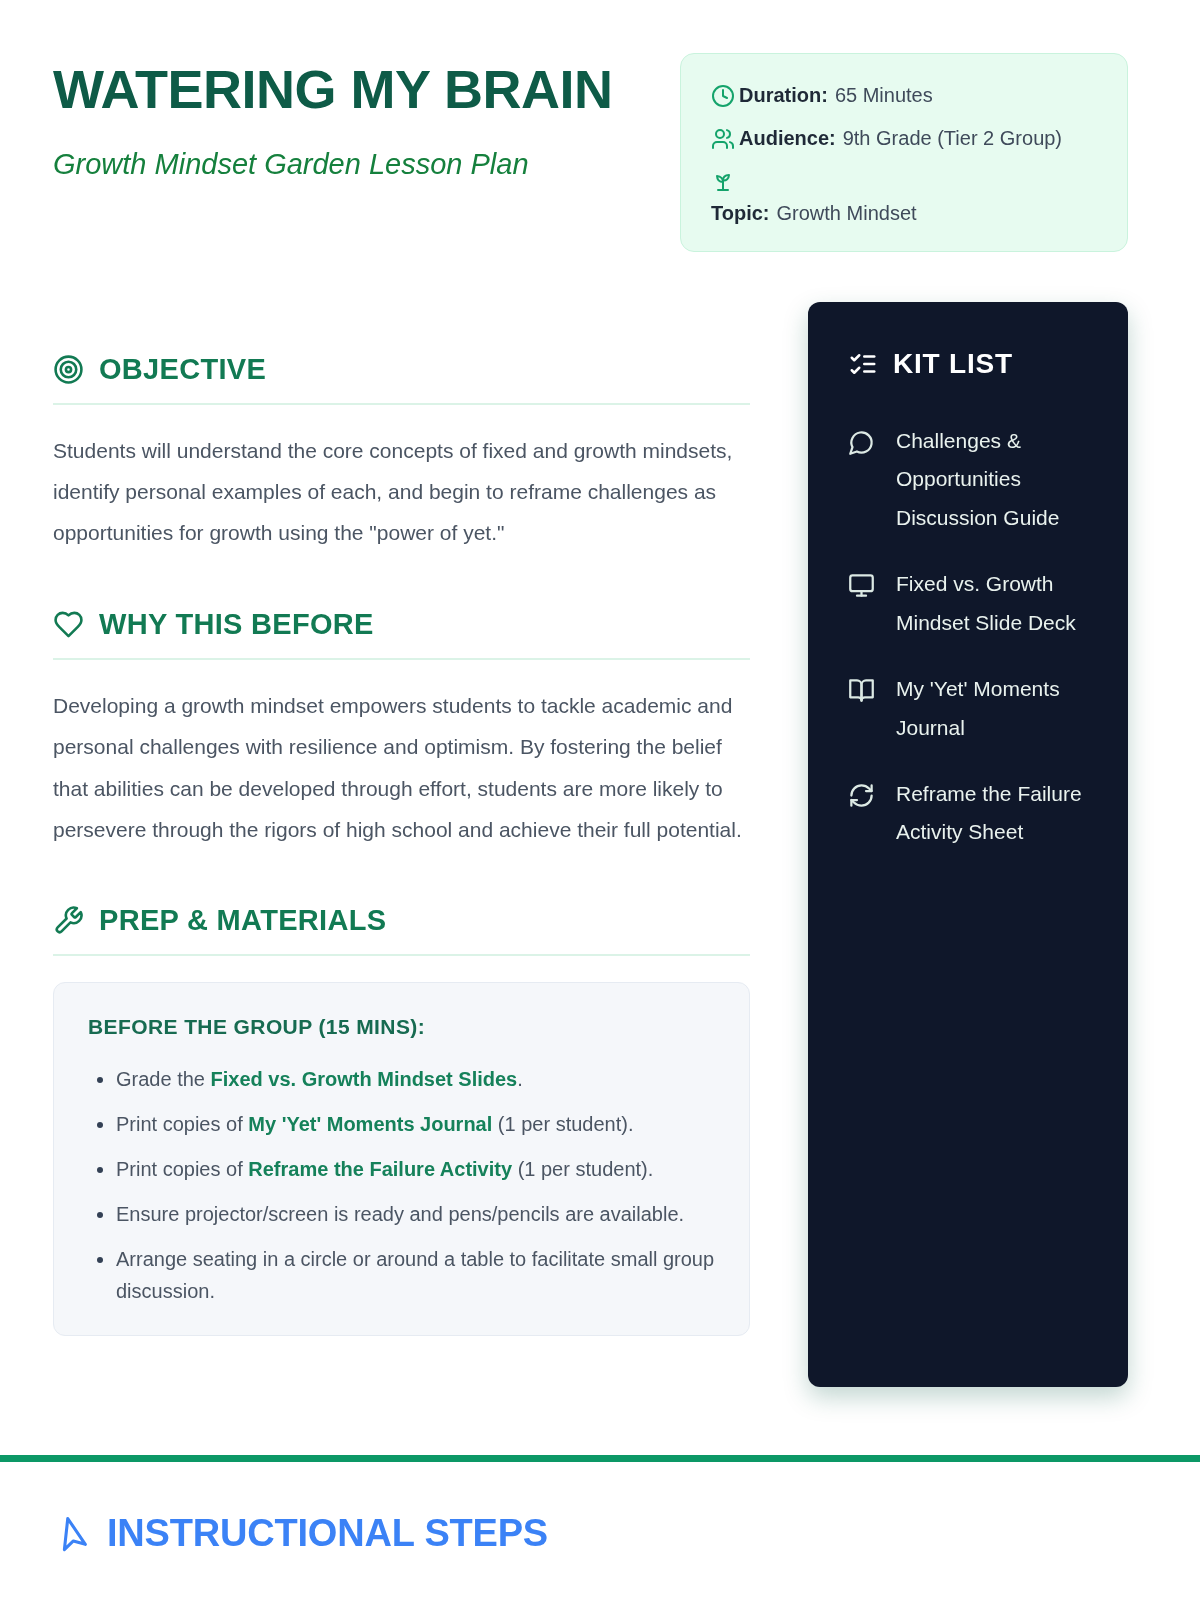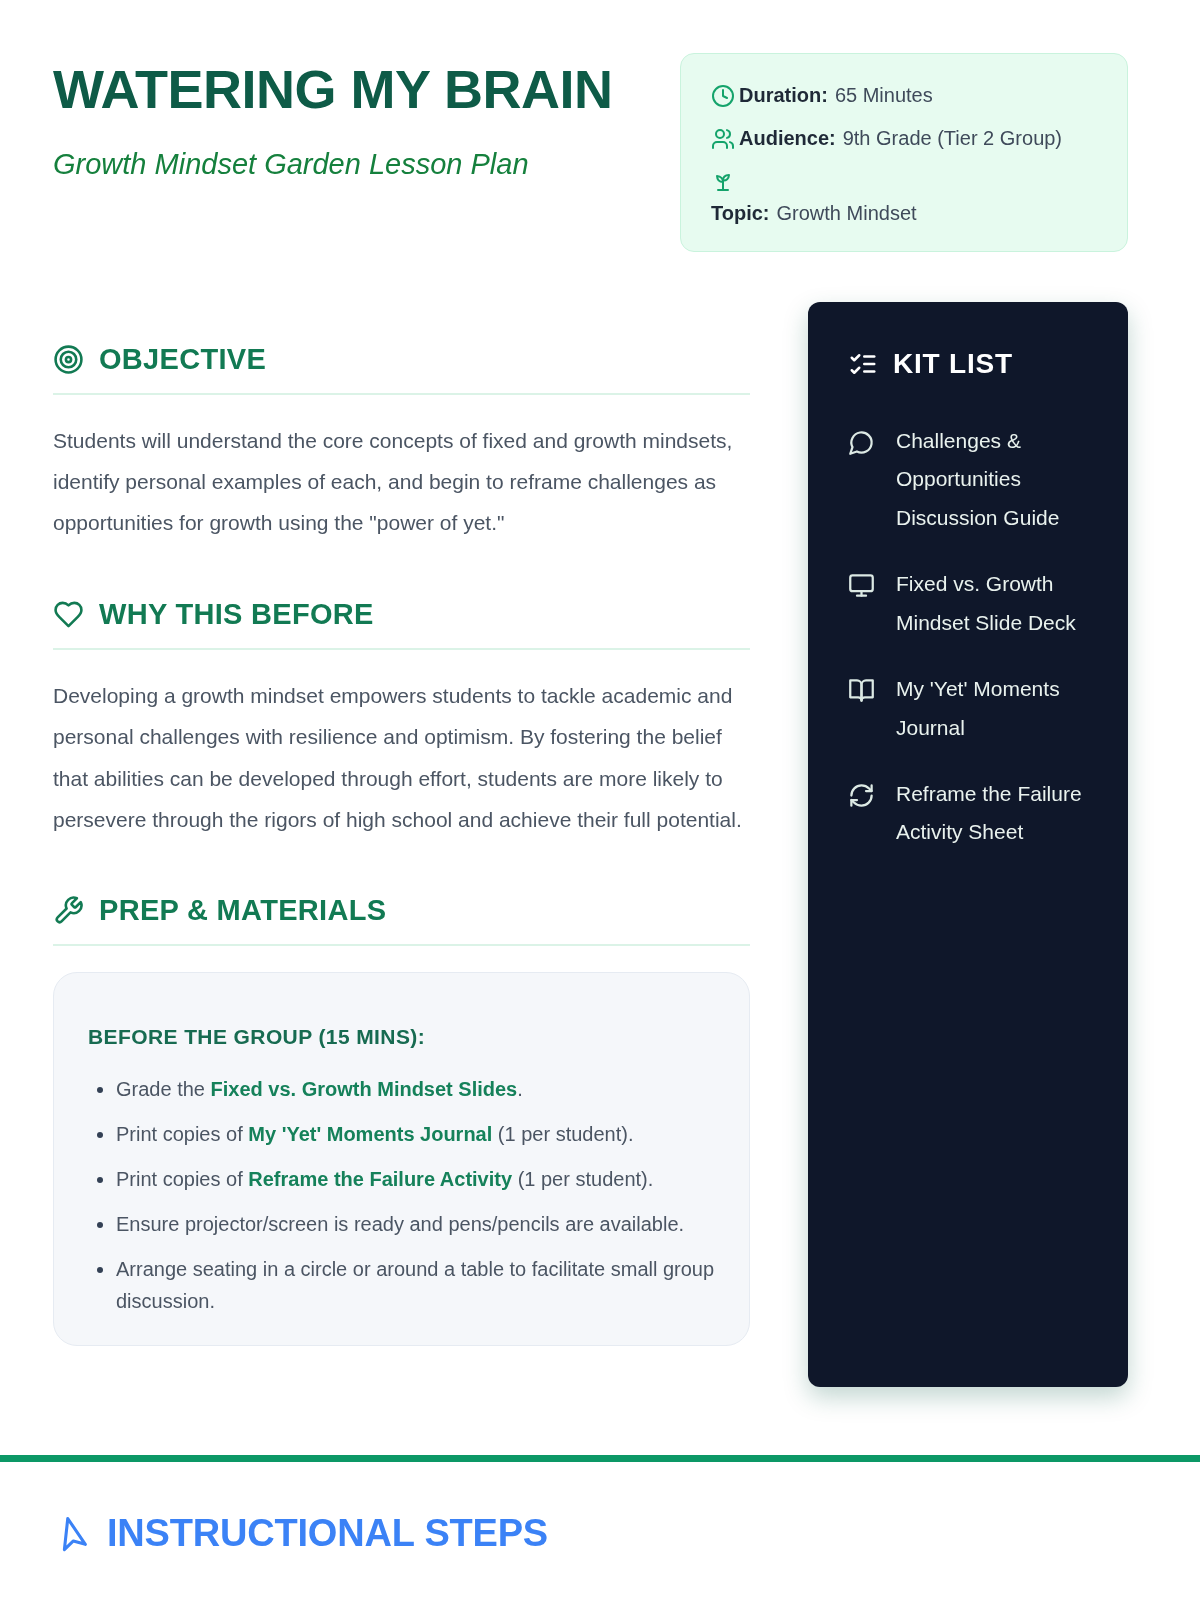--- a/index.html
+++ b/index.html
@@ -44,21 +44,21 @@
   .sec-head { display:flex; align-items:center; gap:15px; color:#127a53; }
   .sec-head .sec-icon { width:31px; height:31px; flex-shrink:0; }
   .sec-head .sec-icon svg { display:block; width:31px; height:31px; }
   .sec-title { font-size:29px; font-weight:800; letter-spacing:0.3px; }
   .sec-rule { height:2px; background:#dbf3e7; margin-top:17px; border:none; }
   .sec-body { margin-top:25px; font-size:21px; color:#4b5563; line-height:1.97; }
 
   
   .prep-card {
     margin-top:26px; background:#f5f7fa; border:1px solid #e6ebf2;
-    border-radius:24px; padding:52px 34px 28px 34px;
+    border-radius:12px; padding:32px 34px 28px 34px;
   }
   .prep-card-heading { font-size:21px; font-weight:800; color:#176b51; letter-spacing:0.4px; }
   .prep-list { margin:24px 0 0 0; padding-left:28px; list-style:disc; }
   .prep-list li { font-size:20px; color:#4b5563; line-height:1.6; margin-bottom:13px; }
   .prep-list li::marker { color:#334155; }
   .prep-list li:last-child { margin-bottom:0; }
   .mat-link { color:#15815a; font-weight:700; }
 
   
   .kit {

